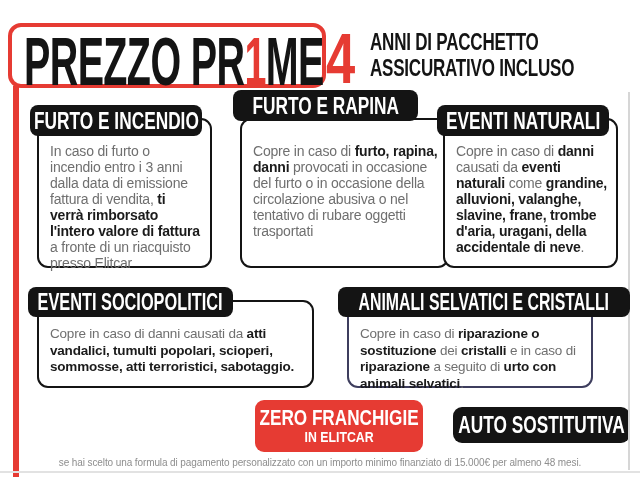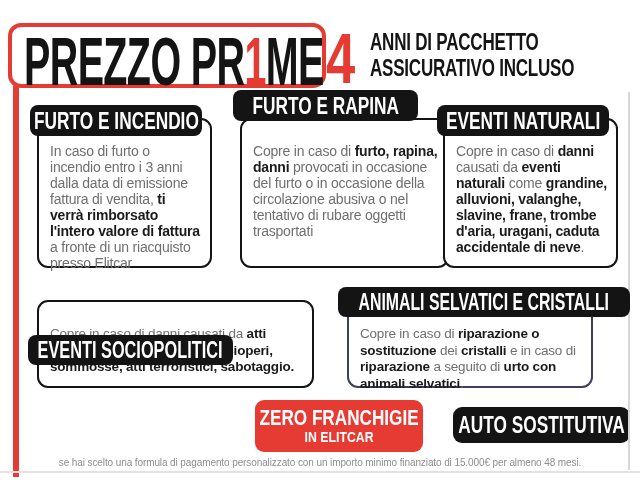--- a/index.html
+++ b/index.html
@@ -56,21 +56,21 @@
   .c5{left:347px;top:300px;width:246px;height:88px;}
 
   .card-badge{
     position:absolute;background:var(--black);border-radius:8px;
     height:31px;display:flex;align-items:center;justify-content:center;
     overflow:visible;z-index:2;
   }
   .b1{left:30px;top:105px;width:172px;}
   .b2{left:233px;top:90px;width:185px;}
   .b3{left:437px;top:105px;width:172px;}
-  .b4{left:28px;top:287px;width:205px;height:30px;margin-top:48px;}
+  .b4{left:28px;top:287px;width:205px;height:30px;}
   .b5{left:338px;top:287px;width:292px;height:30px;}
   .badge-text{
     display:inline-block;white-space:nowrap;color:#fff;
     font-weight:800;font-size:24px;line-height:1;
     transform:scaleX(.72);transform-origin:center center;
   }
   .b4 .badge-text{transform:scaleX(.68);}
   .b5 .badge-text{transform:scaleX(.66);}
 
   .card-body{
@@ -126,21 +126,21 @@
   </div>
 
   <div class="card c2">
     <div class="card-body"><span>Copre in caso di </span><b>furto, rapina, danni</b><span> provocati in occasione del furto o in occasione della circolazione abusiva o nel tentativo di rubare oggetti trasportati</span></div>
   </div>
   <div class="card-badge b2">
     <span class="badge-text">FURTO E RAPINA</span>
   </div>
 
   <div class="card c3">
-    <div class="card-body"><span>Copre in caso di </span><b>danni</b><span> causati da </span><b>eventi naturali</b><span> come </span><b>grandine, alluvioni, valanghe, slavine, frane, trombe d'aria, uragani, caduta accidentale di neve</b><span>.</span></div>
+    <div class="card-body"><span>Copre in caso di </span><b>danni</b><span> causati da </span><b>eventi naturali</b><span> come </span><b>grandine, alluvioni, valanghe, slavine, frane, trombe d'aria, uragani, della accidentale di neve</b><span>.</span></div>
   </div>
   <div class="card-badge b3">
     <span class="badge-text">EVENTI NATURALI</span>
   </div>
 
   <div class="card c4">
     <div class="card-body"><span>Copre in caso di danni causati da </span><b>atti vandalici, tumulti popolari, scioperi, sommosse, atti terroristici, sabotaggio.</b></div>
   </div>
   <div class="card-badge b4">
     <span class="badge-text">EVENTI SOCIOPOLITICI</span>

